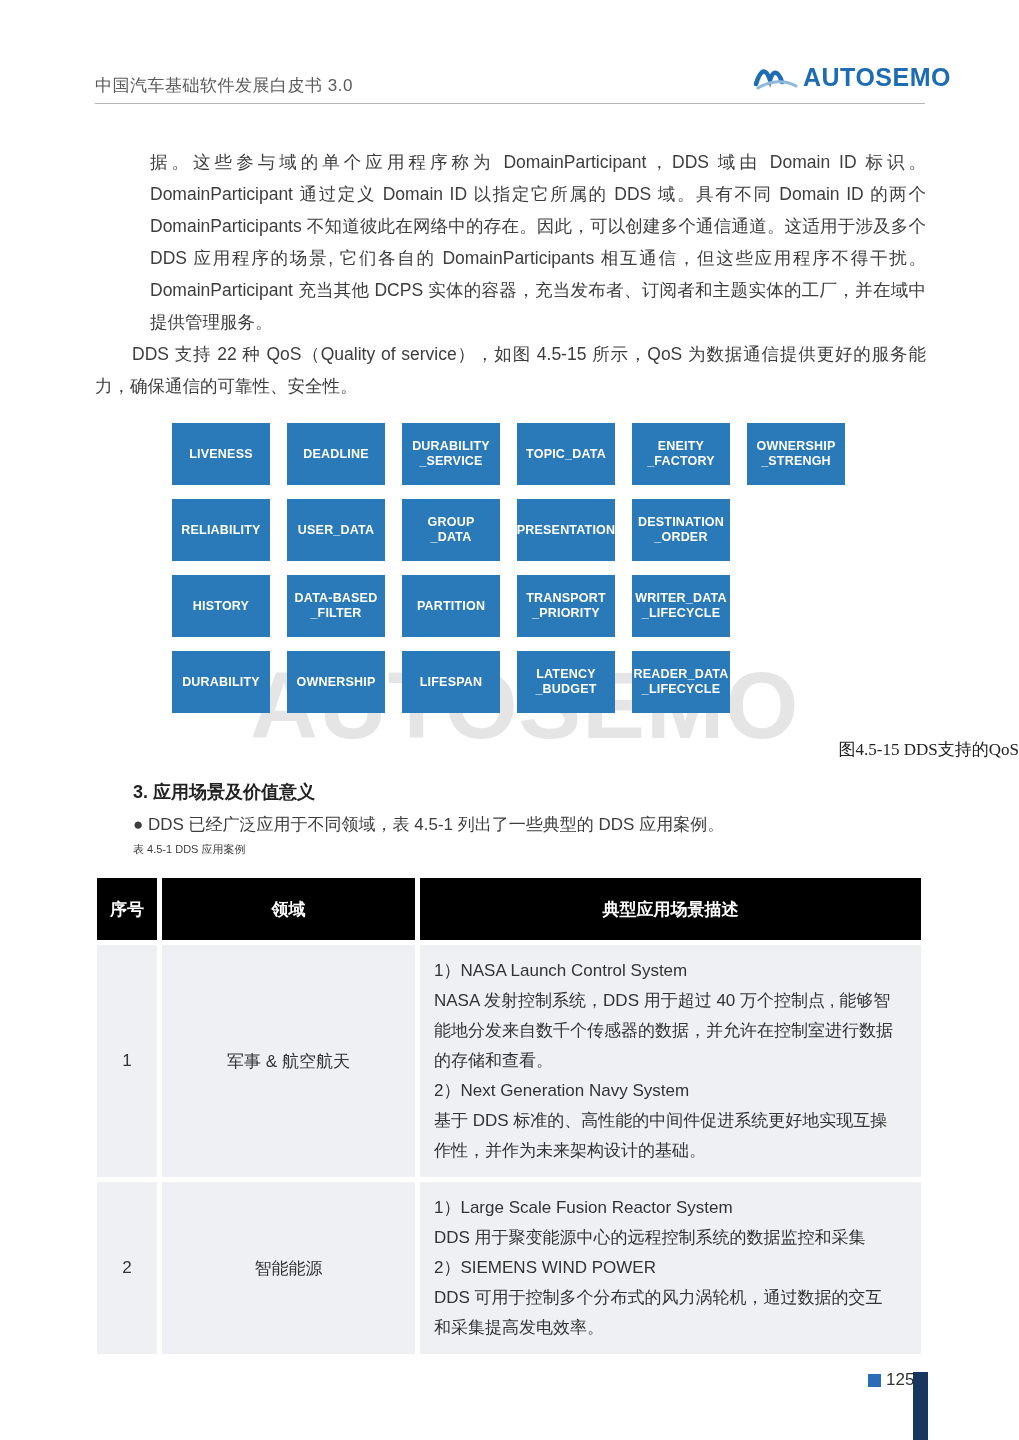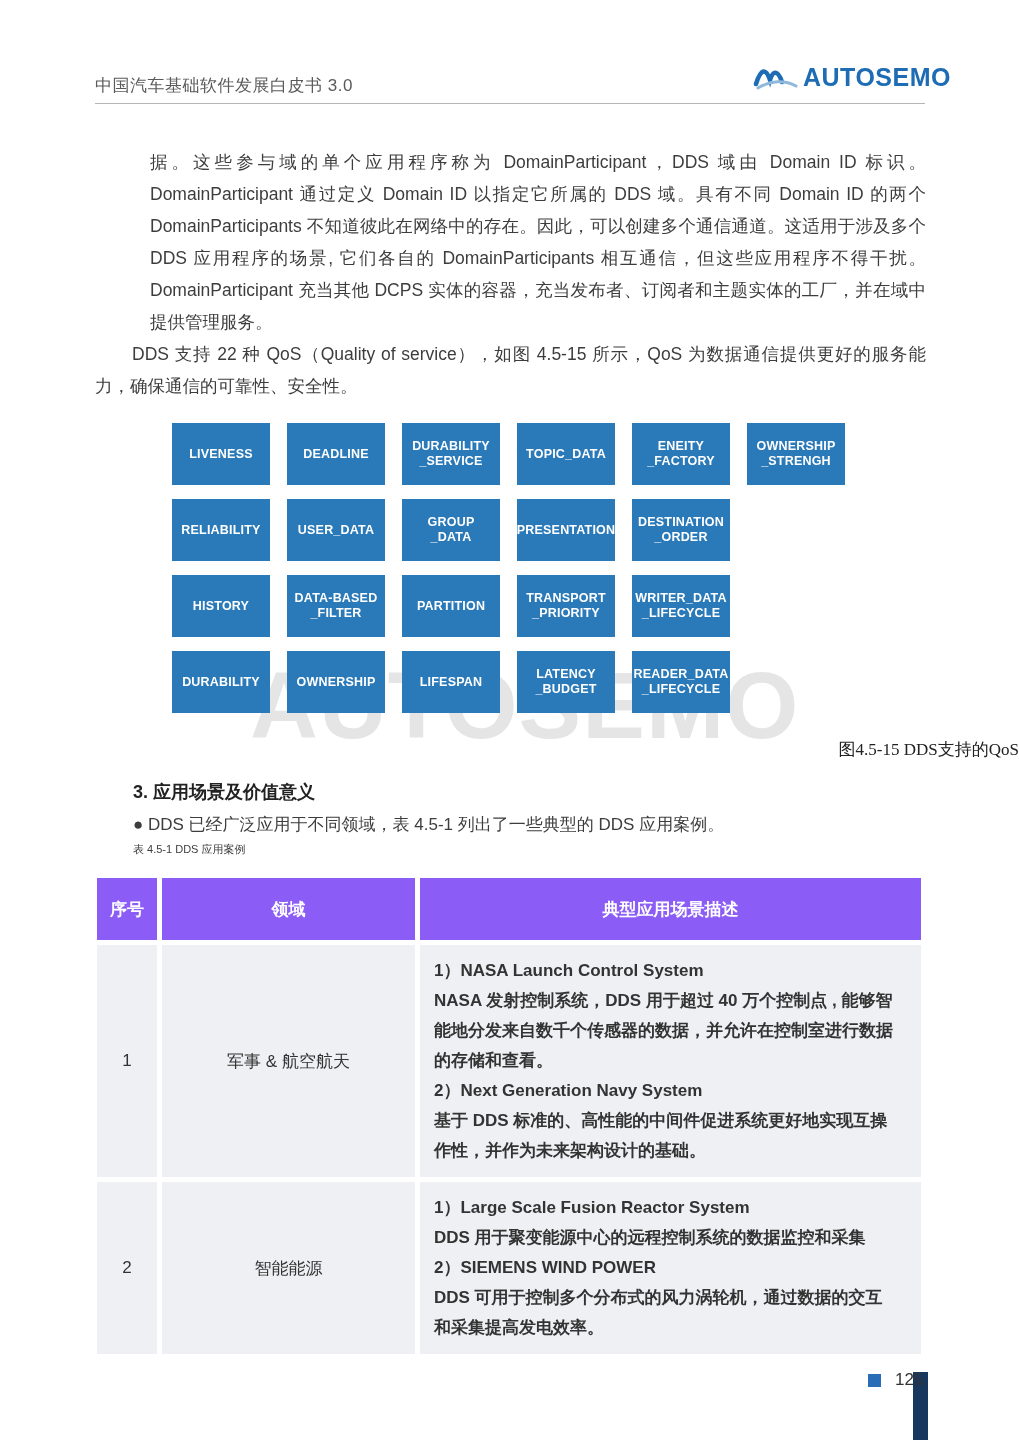--- a/index.html
+++ b/index.html
@@ -32,28 +32,28 @@
   .sec-heading{position:absolute;left:133px;top:780px;font-size:18px;font-weight:bold;color:#222;z-index:2;}
   .bullet-line{position:absolute;left:133px;top:813px;font-size:17px;color:#3d3d3d;z-index:2;}
   .table-label{position:absolute;left:133px;top:842px;font-size:11px;color:#3d3d3d;z-index:2;}
 
   
   .app-table{position:absolute;left:97px;top:878px;width:824px;display:flex;flex-direction:column;gap:5px;z-index:2;}
   .t-row{display:flex;gap:5px;}
   .col-no{flex:0 0 60px;}
   .col-domain{flex:0 0 253px;}
   .col-desc{flex:1 1 auto;}
-  .t-header .t-cell{background:#8b5cf6;color:#fff;font-weight:bold;font-size:17px;
+  .t-header .t-cell{background:#000000;color:#fff;font-weight:bold;font-size:17px;
                     display:flex;align-items:center;justify-content:center;height:62px;}
   .t-body .t-cell{background:#eef0f3;color:#333;font-size:17px;}
   .cell-center{display:flex;align-items:center;justify-content:center;text-align:center;}
-  .desc-cell{padding:11px 14px;font-size:16.5px;line-height:30px;white-space:pre-line;color:#3d3d3d;font-weight:bold;}
+  .desc-cell{padding:11px 14px;font-size:16.5px;line-height:30px;white-space:pre-line;color:#3d3d3d;}
 
   
-  .footer-page{position:absolute;left:868px;top:1370px;display:flex;align-items:center;gap:14px;
+  .footer-page{position:absolute;left:868px;top:1370px;display:flex;align-items:center;gap:5px;
                font-size:17px;color:#333;z-index:2;}
   .page-square{width:13px;height:13px;background:#2a6cb5;display:inline-block;}
   .edge-bar{position:absolute;left:913px;top:1372px;width:15px;height:68px;background:#17375e;}
 </style>
 </head>
 <body>
 
 <div class="page">
 
   <div class="header-title">中国汽车基础软件发展白皮书 3.0</div>

